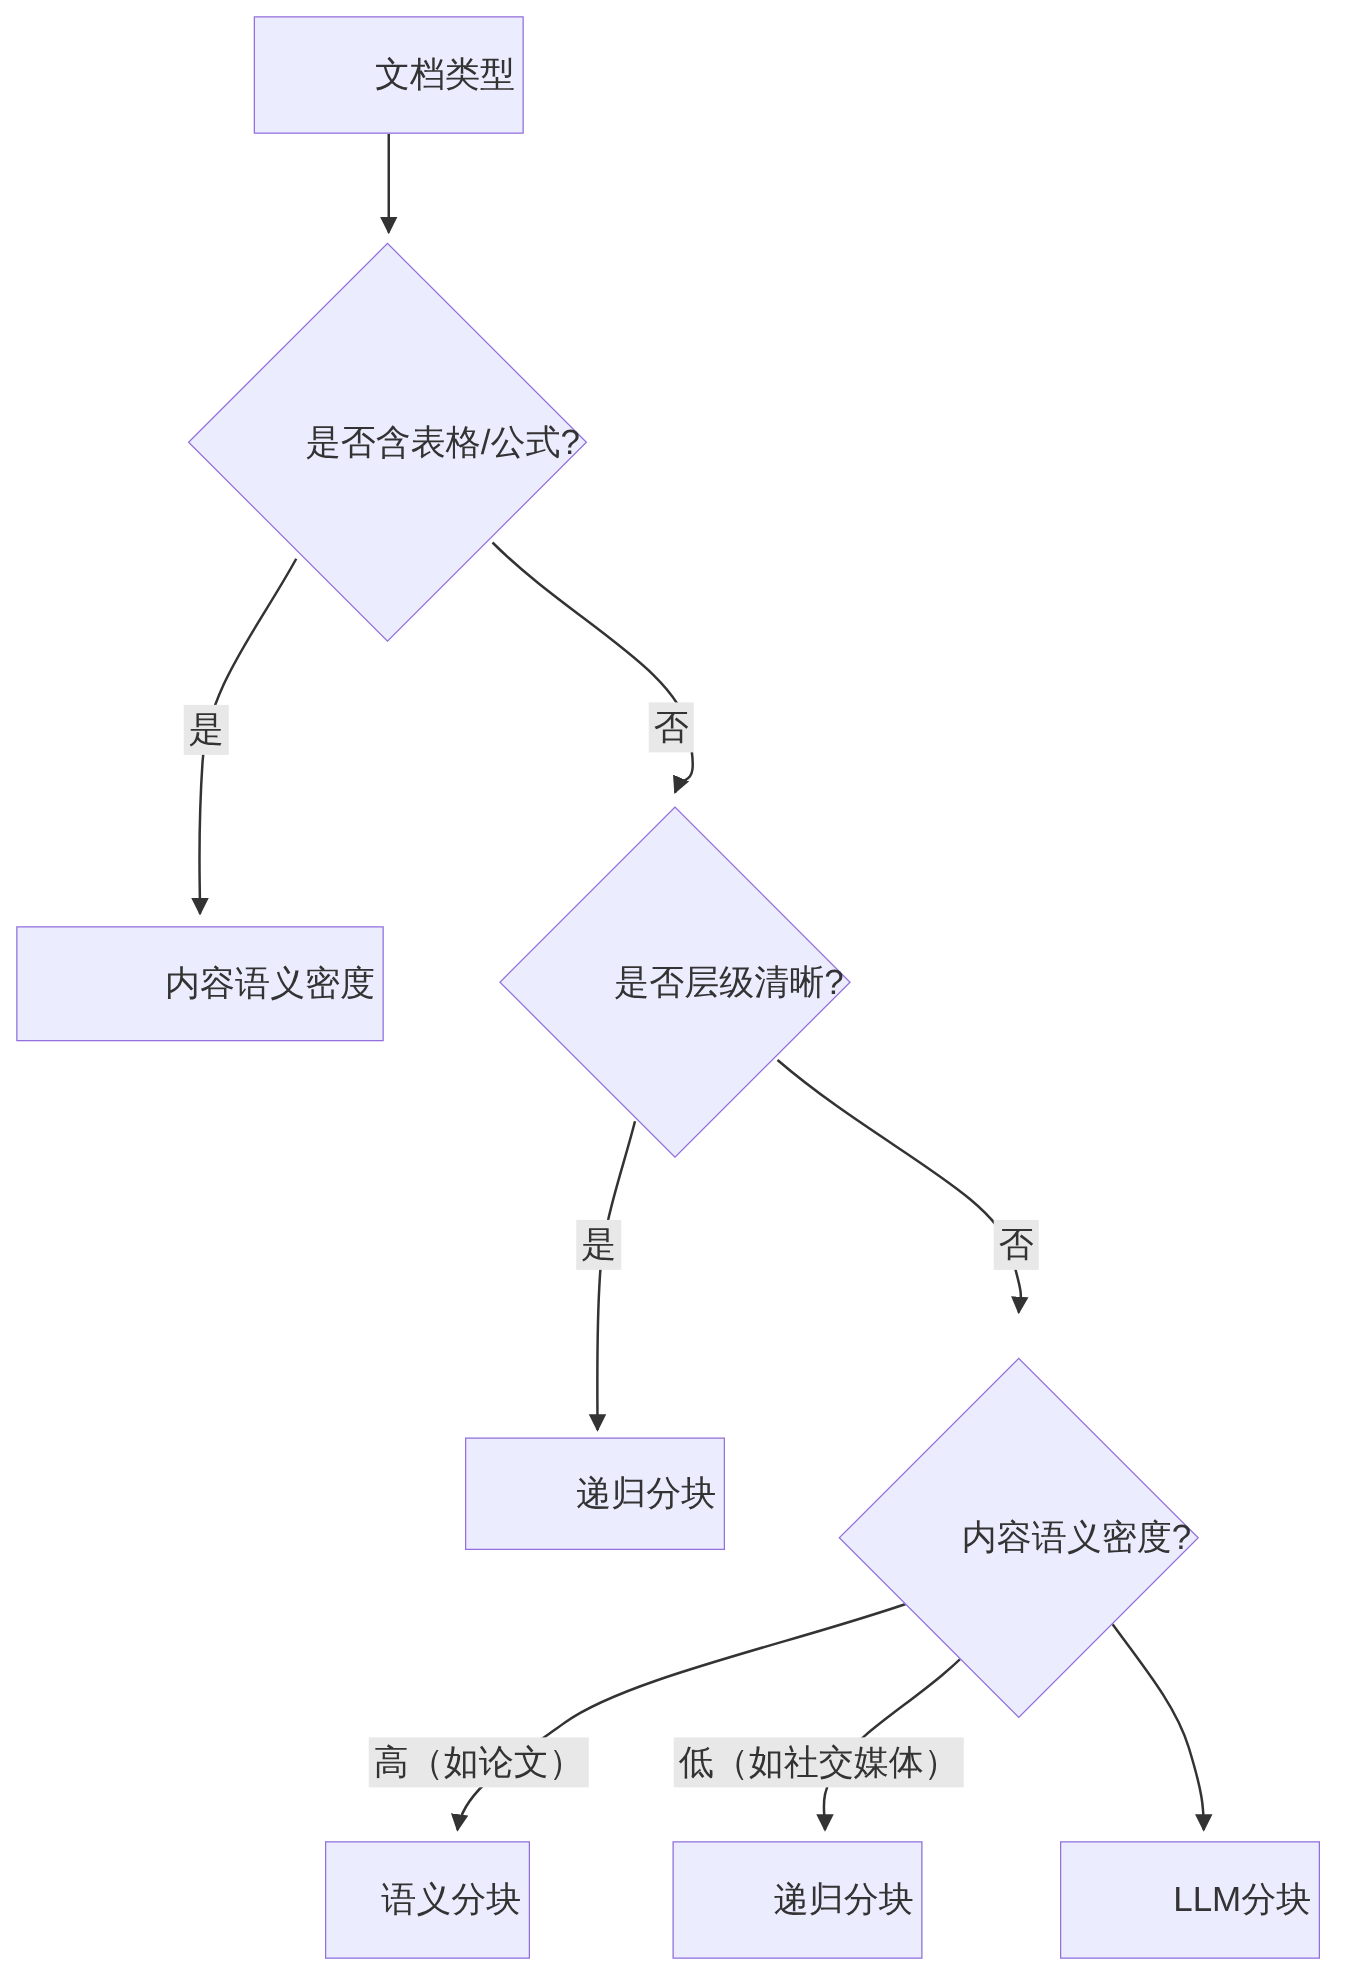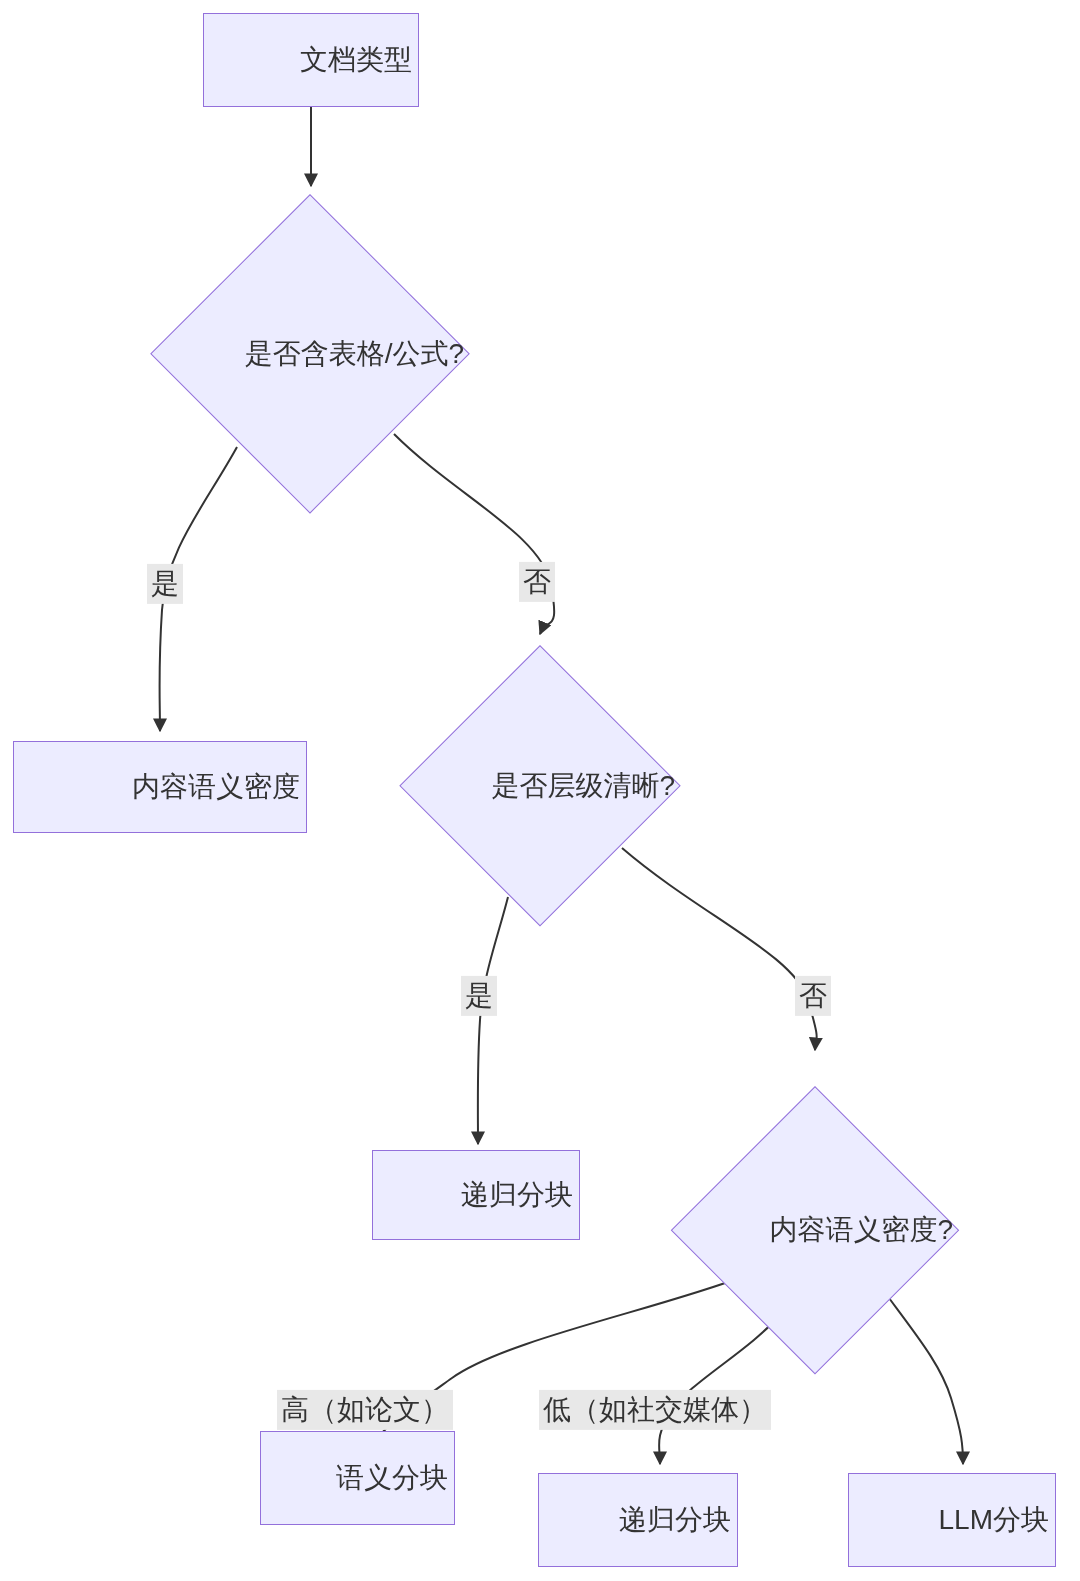--- a/index.html
+++ b/index.html
@@ -116,32 +116,32 @@
 
   <div class="node rect" style="left:372px; top:1150px; width:208px; height:90px">
     <span class="node-label">递归分块</span>
   </div>
 
   <div class="node" style="left:671px; top:1086px; width:288px; height:288px">
     <div class="diamond-shape"></div>
     <span class="node-label">内容语义密度?</span>
   </div>
 
-  <div class="node rect" style="left:260px; top:1431px; width:195px; height:94px">
+  <div class="node rect" style="left:260px; top:1473px; width:164px; height:94px">
     <span class="node-label">语义分块</span>
   </div>
 
   <div class="node rect" style="left:538px; top:1473px; width:200px; height:94px">
     <span class="node-label">递归分块</span>
   </div>
 
   <div class="node rect" style="left:848px; top:1473px; width:208px; height:94px">
     <span class="node-label">LLM分块</span>
   </div>
 
   <div class="edge-label" style="left:165px; top:584px">是</div>
   <div class="edge-label" style="left:537px; top:582px">否</div>
   <div class="edge-label" style="left:479px; top:996px">是</div>
   <div class="edge-label" style="left:813px; top:996px">否</div>
-  <div class="edge-label" style="left:365px; top:1410px">高（如论文）</div>
+  <div class="edge-label" style="left:383px; top:1410px">高（如论文）</div>
   <div class="edge-label" style="left:655px; top:1410px">低（如社交媒体）</div>
 
 </div>
 
 </body></html>

